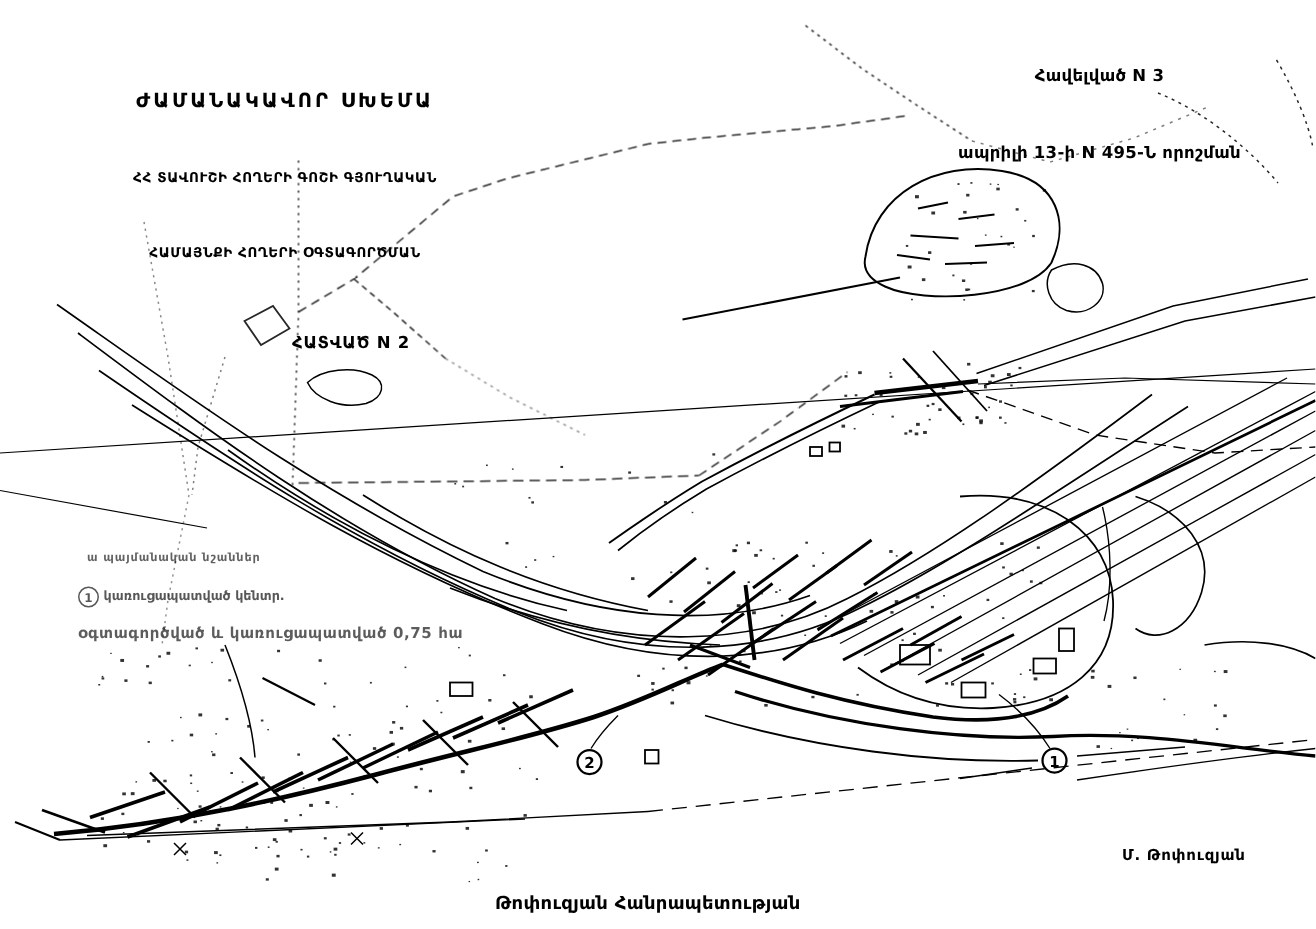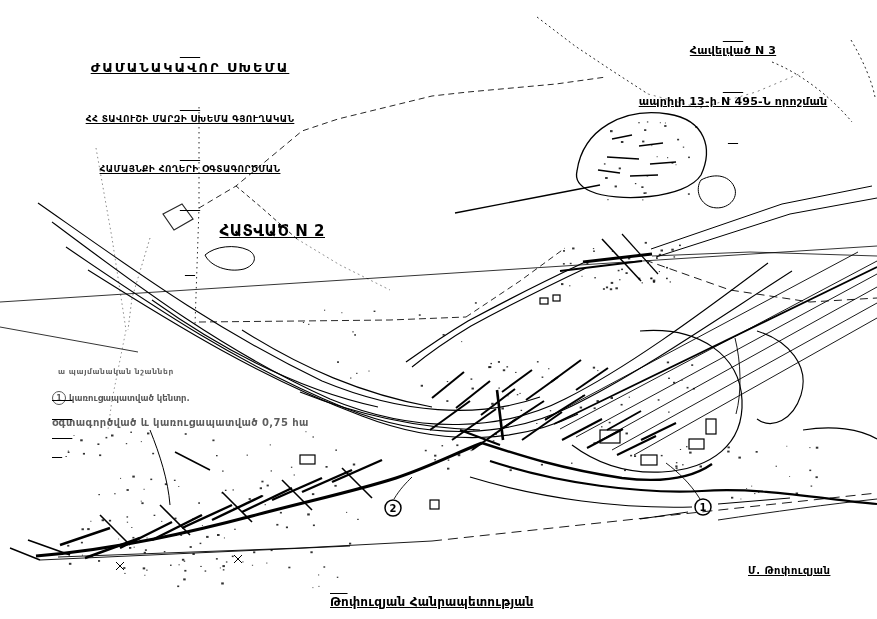--- a/index.html
+++ b/index.html
@@ -1,25 +1,25 @@
 <!DOCTYPE html>
 <html><head>
 <meta charset="utf-8">
 <style>
   html,body{margin:0;padding:0;background:#e8e8e8;}
   #page{
     position:relative;width:877px;height:619px;background:#ffffff;
     font-family:"DejaVu Sans",sans-serif;color:#000;overflow:hidden;
   }
-  .txt{position:absolute;white-space:pre;color:#000;text-decoration:underline;}
+  .txt{position:absolute;white-space:pre;color:#000;}
   
   #hdr-left{left:55px;top:22px;width:270px;text-align:center;}
   #hdr-left .t1{font-size:13px;font-weight:bold;letter-spacing:2px;margin-bottom:0;}
   #hdr-left .t2{font-size:9px;font-weight:bold;letter-spacing:.4px;line-height:12px;}
-  #hdr-left .t3{font-size:15px;font-weight:bold;margin-top:9px;letter-spacing:.5px;text-align:right;padding-left:88px;}
+  #hdr-left .t3{font-size:11px;font-weight:bold;margin-top:9px;letter-spacing:.5px;text-align:center;padding-left:88px;}
   
   #hdr-right{right:4px;top:6px;width:280px;text-align:center;}
   #hdr-right div{font-size:11px;font-weight:bold;line-height:13px;letter-spacing:.2px;}
   
   #legend{left:8px;top:365px;width:230px;margin-left:44px;}
   #legend .l1{position:absolute;left:6px;top:2px;font-size:7.5px;font-weight:bold;opacity:.62;filter:blur(.5px);letter-spacing:.6px;}
   #legend .l2{position:absolute;left:0;top:26px;font-size:8.5px;font-weight:bold;opacity:.66;filter:blur(.5px);display:flex;align-items:center;gap:3px;}
   #legend .circ{display:inline-flex;align-items:center;justify-content:center;width:12px;height:12px;border:1.4px solid #000;border-radius:50%;font-size:8px;font-weight:bold;}
   #legend .l3{position:absolute;left:0;top:52px;font-size:10px;font-weight:bold;opacity:.64;filter:blur(.5px);letter-spacing:.4px;}
   
@@ -506,21 +506,21 @@
         <rect x="323.4" y="566.3" width="1.8" height="1.4" fill="#000" stroke="none" opacity="0.8"></rect>
         <rect x="312.4" y="587.3" width="1.0" height="0.8" fill="#000" stroke="none" opacity="0.8"></rect>
         <rect x="222.4" y="565.1" width="2.5" height="2.0" fill="#000" stroke="none" opacity="0.8"></rect>
         <rect x="200.3" y="565.9" width="1.4" height="1.1" fill="#000" stroke="none" opacity="0.8"></rect>
         <rect x="318.0" y="574.5" width="1.2" height="0.9" fill="#000" stroke="none" opacity="0.8"></rect>
       </g>
   </svg>
 
   <div class="txt" id="hdr-left">
     <div class="t1">ԺԱՄԱՆԱԿԱՎՈՐ ՍԽԵՄԱ</div>
-    <div class="t2">ՀՀ ՏԱՎՈՒՇԻ ՄԱՐԶԻ ՍԽԵՄԱ ԳՅՈՒՂԱԿԱՆ</div>
+    <div class="t2">ՀՀ ՏԱՎՈՒՇԻ ՀՈՂԵՐԻ ԳՈՇԻ ԳՅՈՒՂԱԿԱՆ</div>
     <div class="t2">ՀԱՄԱՅՆՔԻ ՀՈՂԵՐԻ ՕԳՏԱԳՈՐԾՄԱՆ</div>
     <div class="t3">ՀԱՏՎԱԾ N 2</div>
   </div>
 
   <div class="txt" id="hdr-right">
     <div>Հավելված N 3</div>
     <div>ապրիլի 13-ի N 495-Ն որոշման</div>
   </div>
 
   <div class="txt" id="legend">

